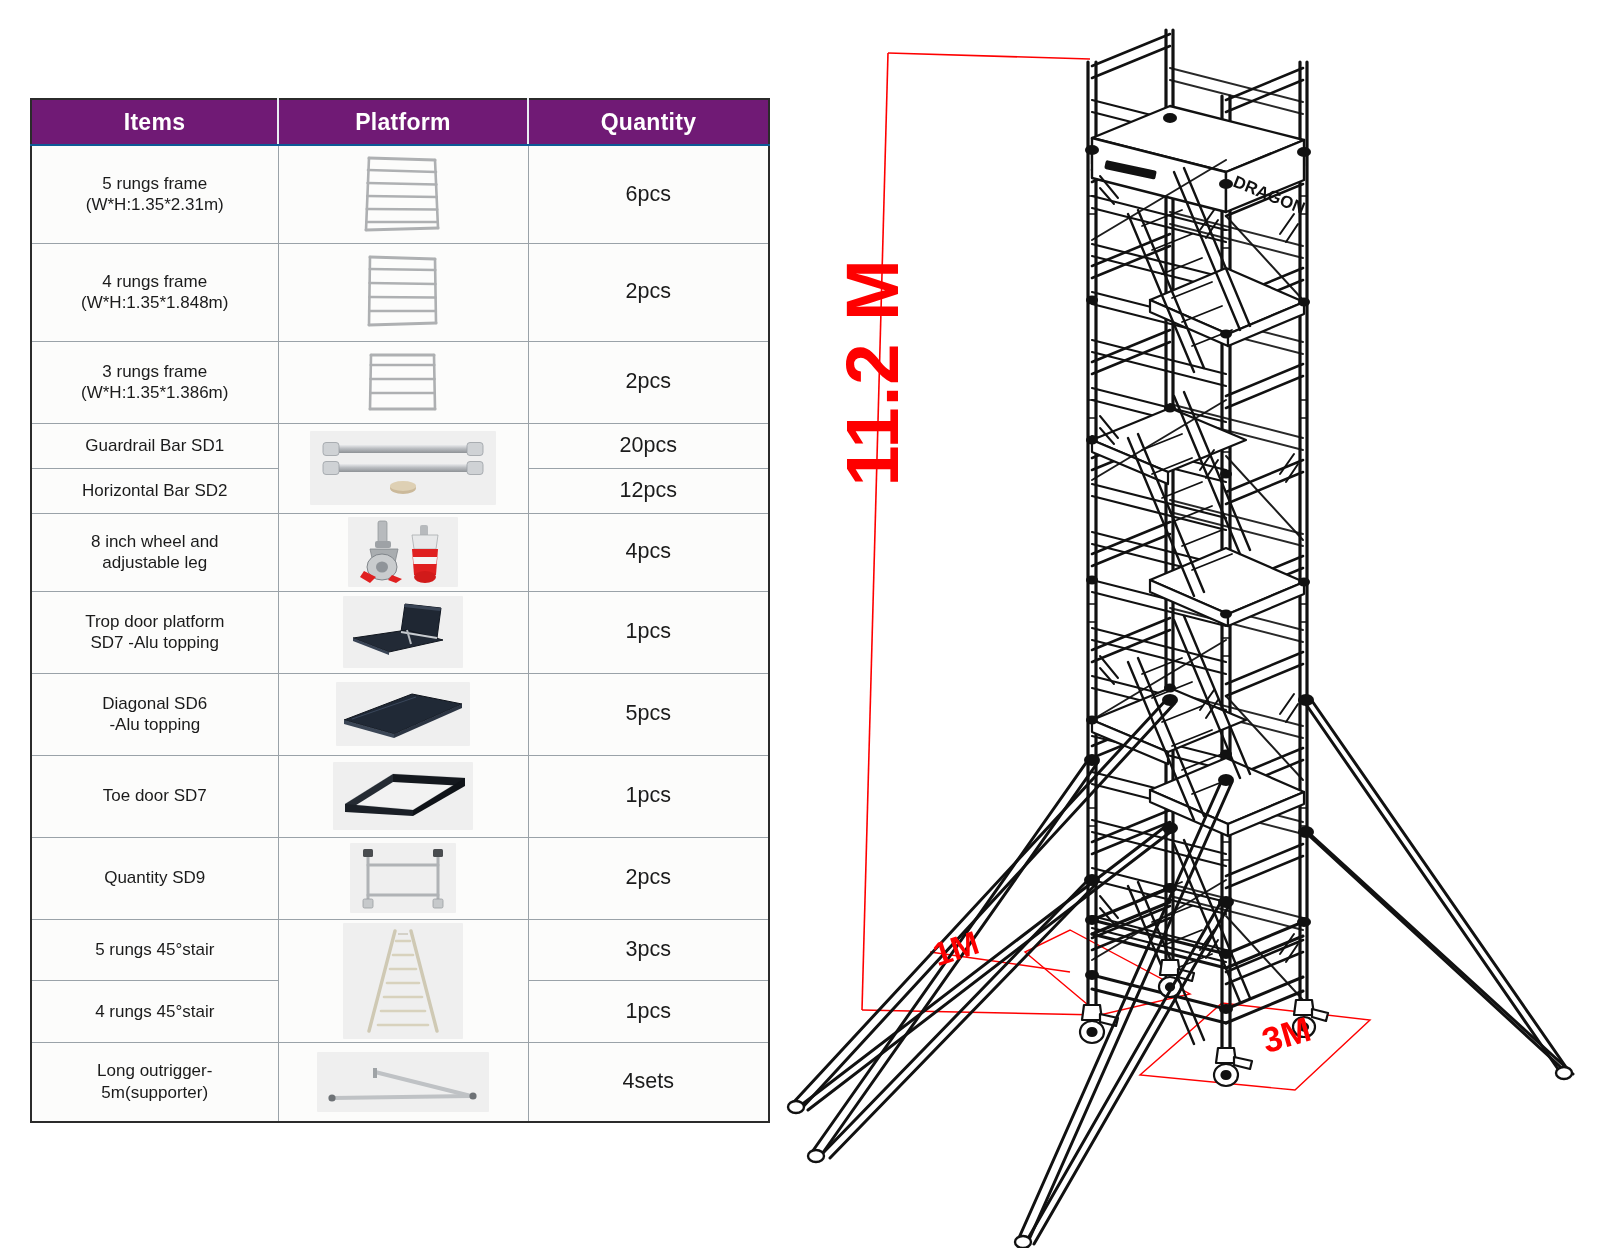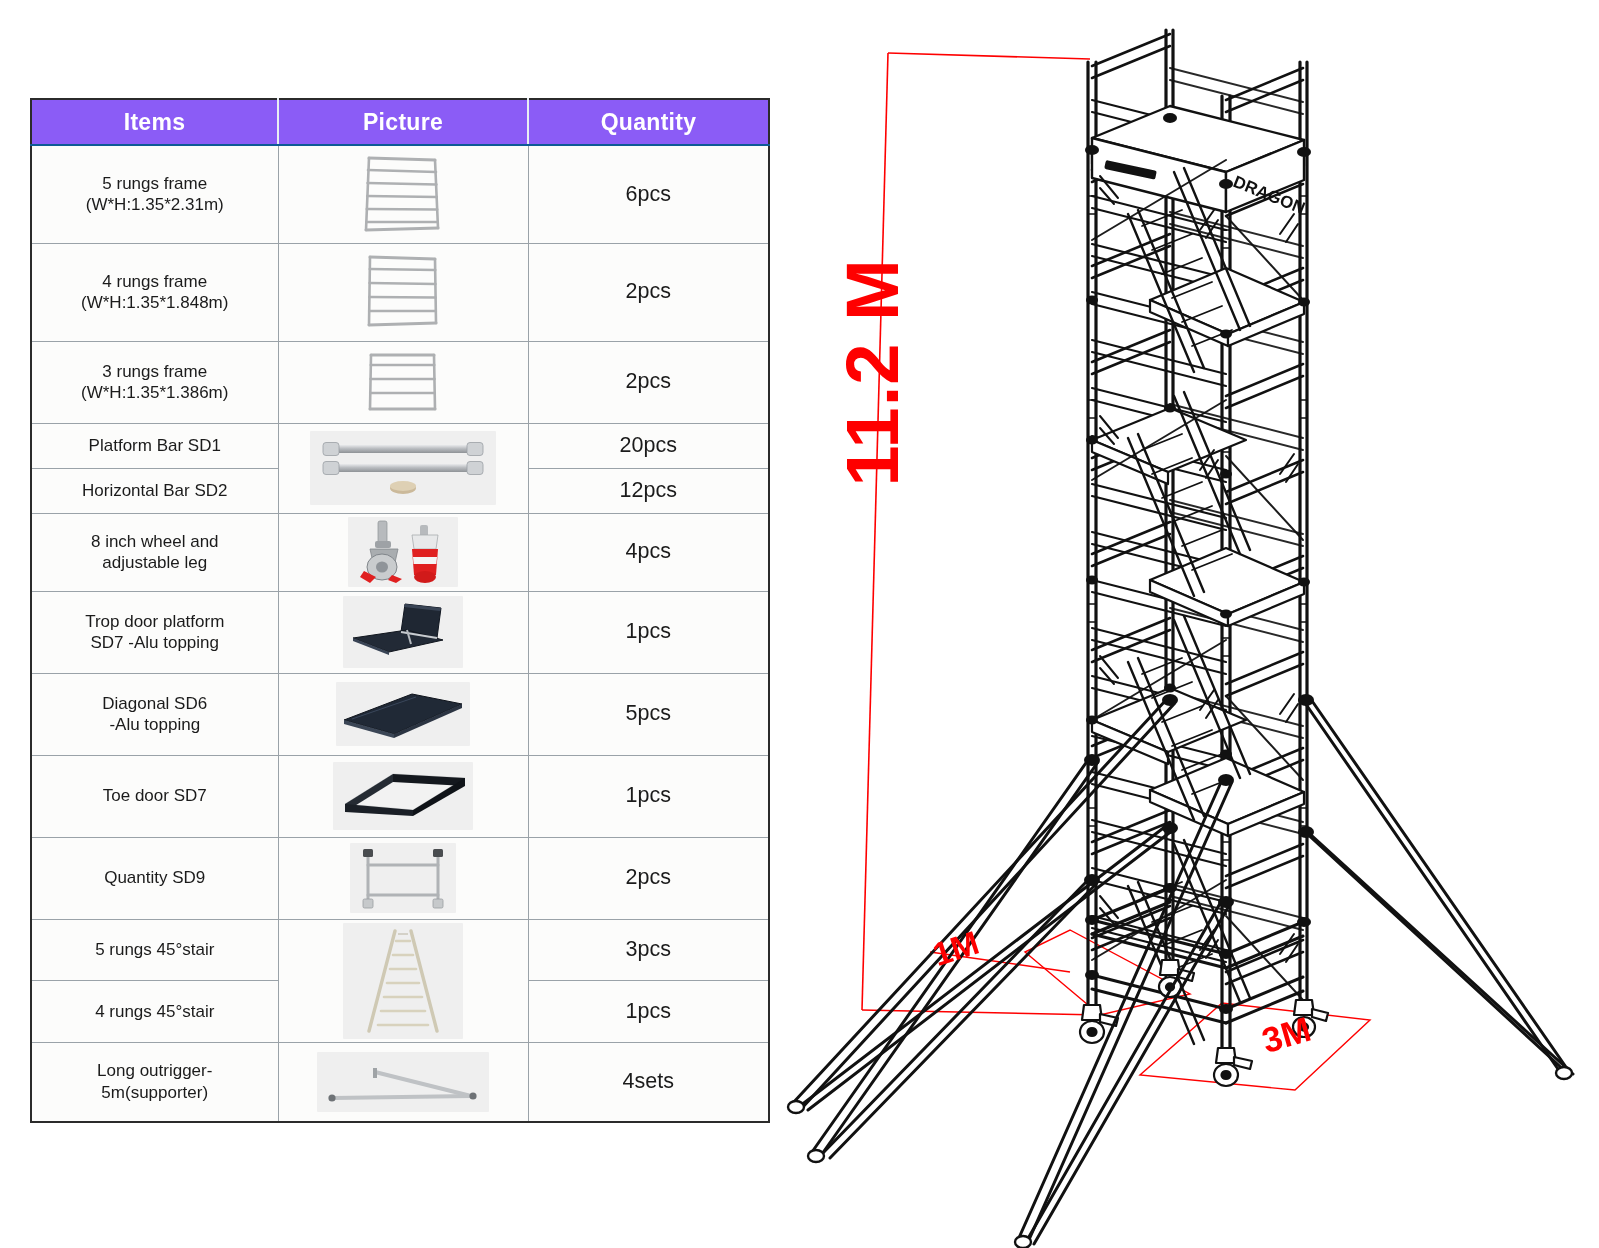--- a/index.html
+++ b/index.html
@@ -30,21 +30,21 @@
     height: 100%;
     table-layout: fixed;
     background: #fdfdfc;
     border: 2px solid #2b2b2b;
   }
   table.parts col.c-items     { width: 247px; }
   table.parts col.c-picture   { width: 250px; }
   table.parts col.c-quantity  { width: 241px; }
 
   thead th {
-    background: #8b5cf6;
+    background: #701a75;
     color: #ffffff;
     font-size: 23px;
     font-weight: bold;
     letter-spacing: .3px;
     height: 44px;
     padding: 0;
     border: 1px solid #1272bd;
     border-bottom: 2px solid #0d5a96;
     text-align: center;
     vertical-align: middle;
@@ -130,21 +130,21 @@
 <div id="parts-panel">
   <table class="parts">
     <colgroup>
       <col class="c-items">
         <col class="c-picture">
         <col class="c-quantity">
     </colgroup>
     <thead>
       <tr>
         <th>Items</th>
-        <th>Picture</th>
+        <th>Platform</th>
         <th>Quantity</th>
       </tr>
     </thead>
     <tbody>
 
       <tr style="height:98px">
         <td class="item-cell">
           <span class="item-line">5 rungs frame</span>
           <span class="item-line">(W*H:1.35*2.31m)</span>
         </td>
@@ -210,21 +210,21 @@
                 <path d="M13 58 L78 58" stroke-width="3"></path>
               </g>
             </svg>
           </div>
         </td>
         <td class="qty-cell">2pcs</td>
       </tr>
 
       <tr style="height:45px">
         <td class="item-cell">
-          <span class="item-line">Platform Bar SD1</span>
+          <span class="item-line">Guardrail Bar SD1</span>
         </td>
         <td class="pic-cell" rowspan="2">
           <div class="thumb">
             <div class="photo-bg" style="width:186px;height:74px;">
               <svg width="180" height="70" viewBox="0 0 180 70">
                 <defs>
                   <linearGradient id="barG" x1="0" y1="0" x2="0" y2="1">
                     <stop offset="0" stop-color="#e9eaec"></stop>
                     <stop offset=".45" stop-color="#b9bcc0"></stop>
                     <stop offset="1" stop-color="#8e9296"></stop>

